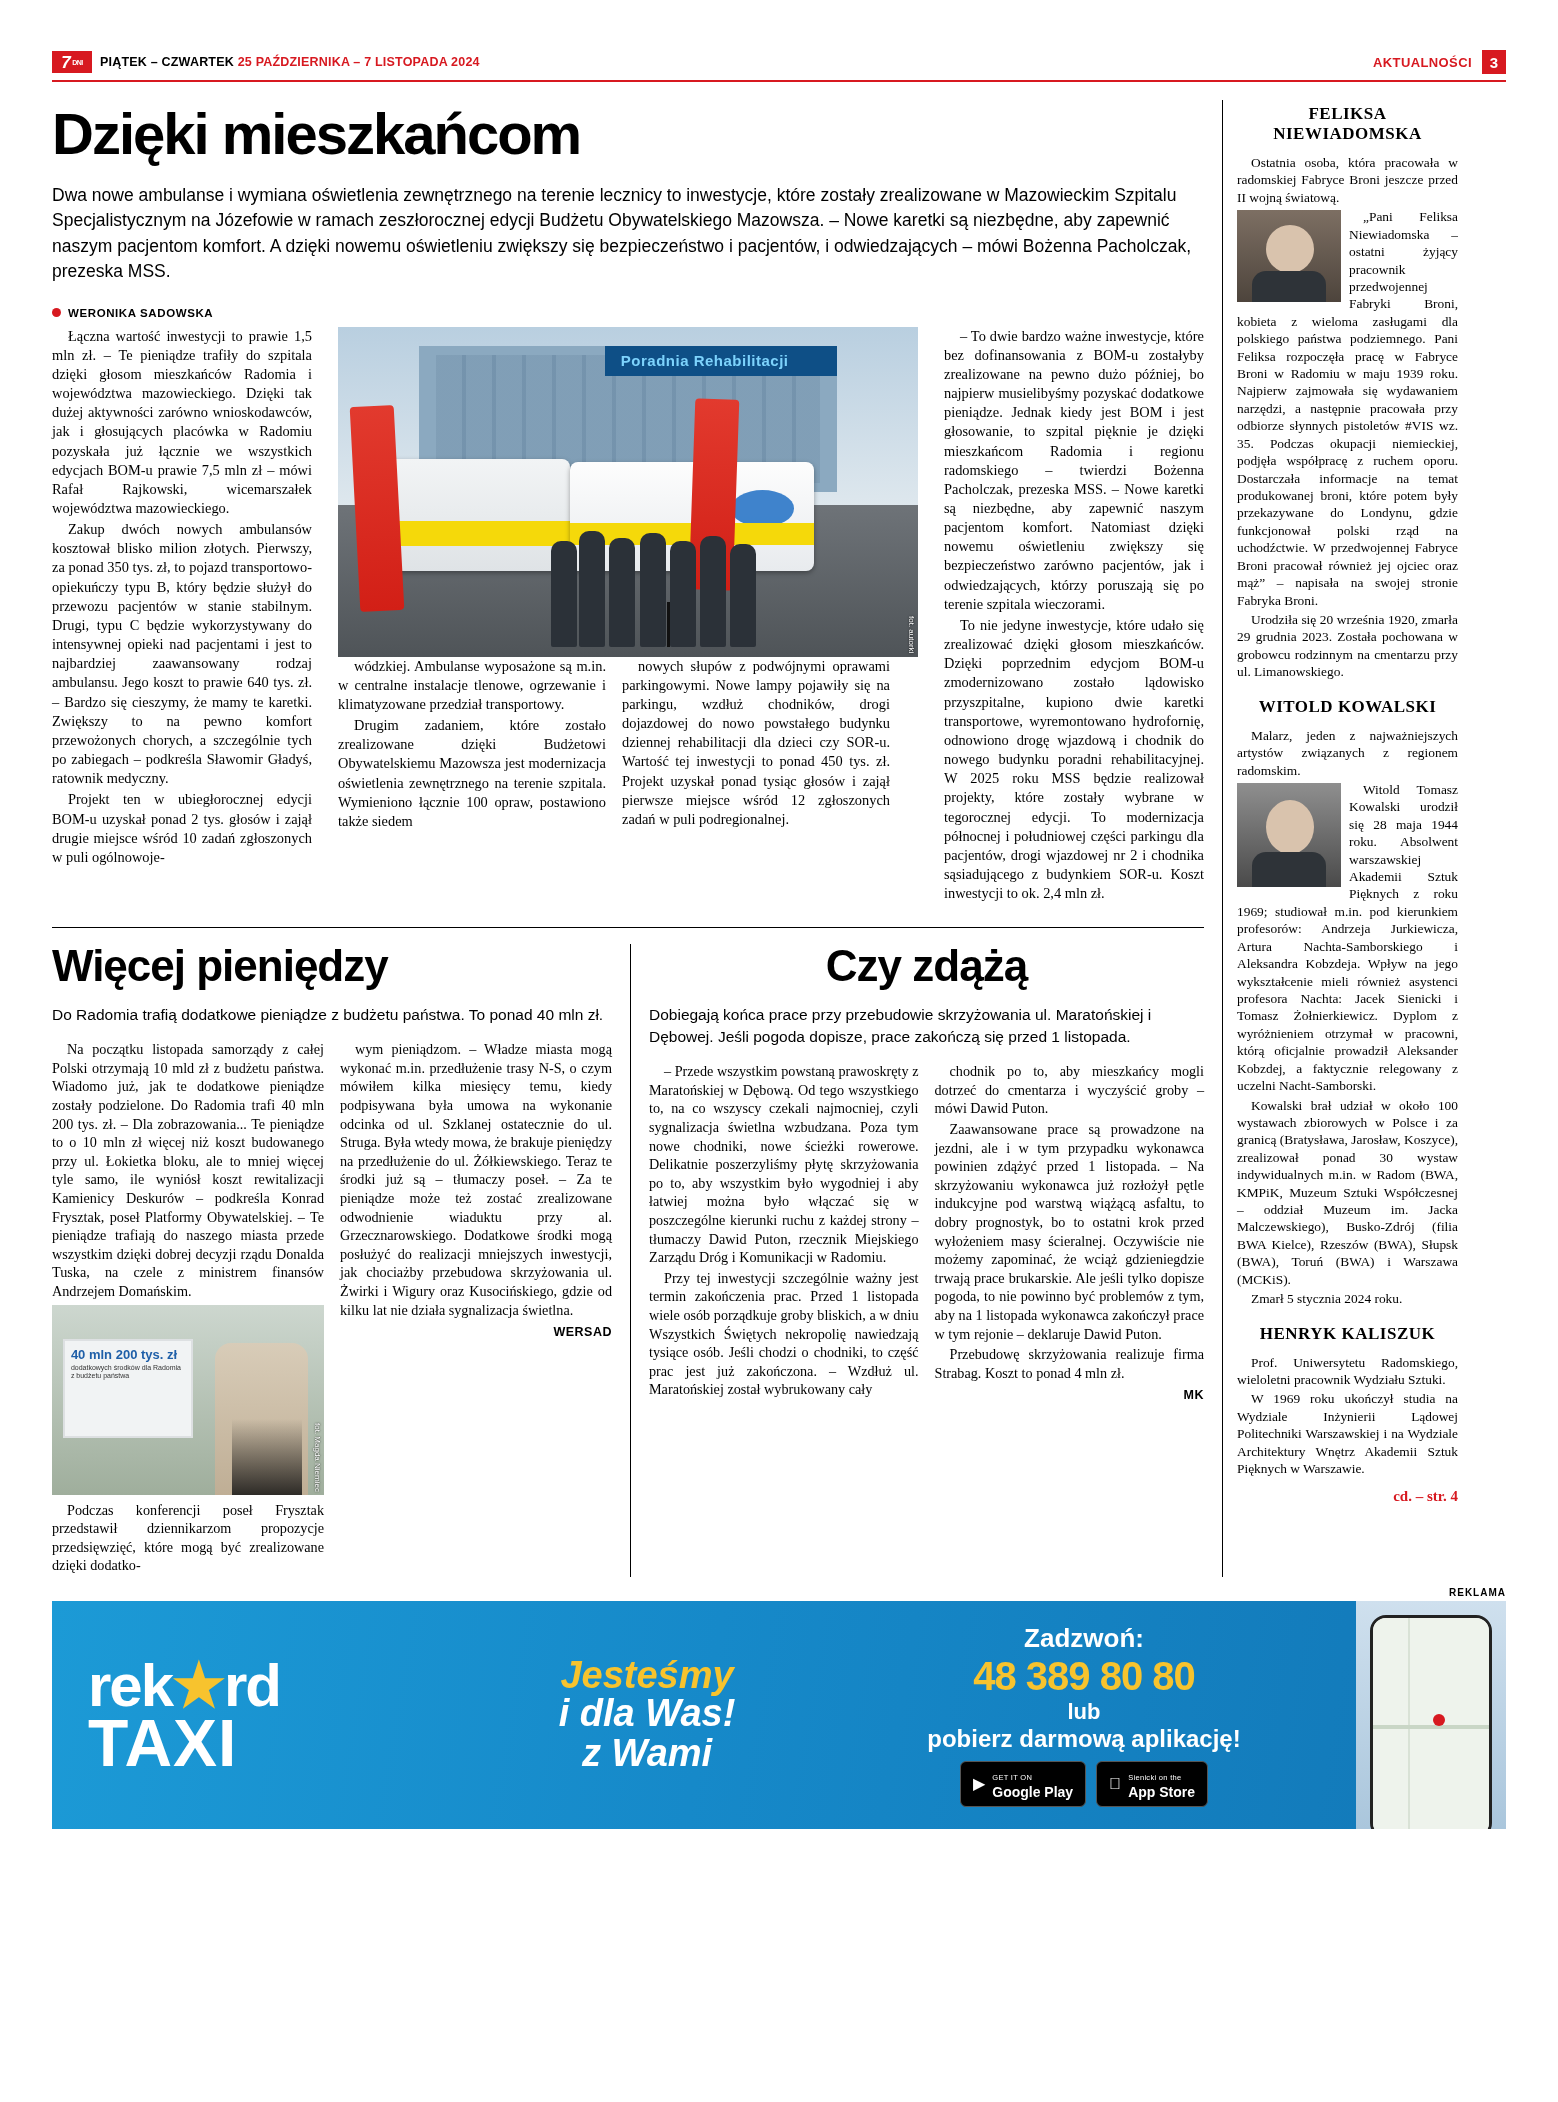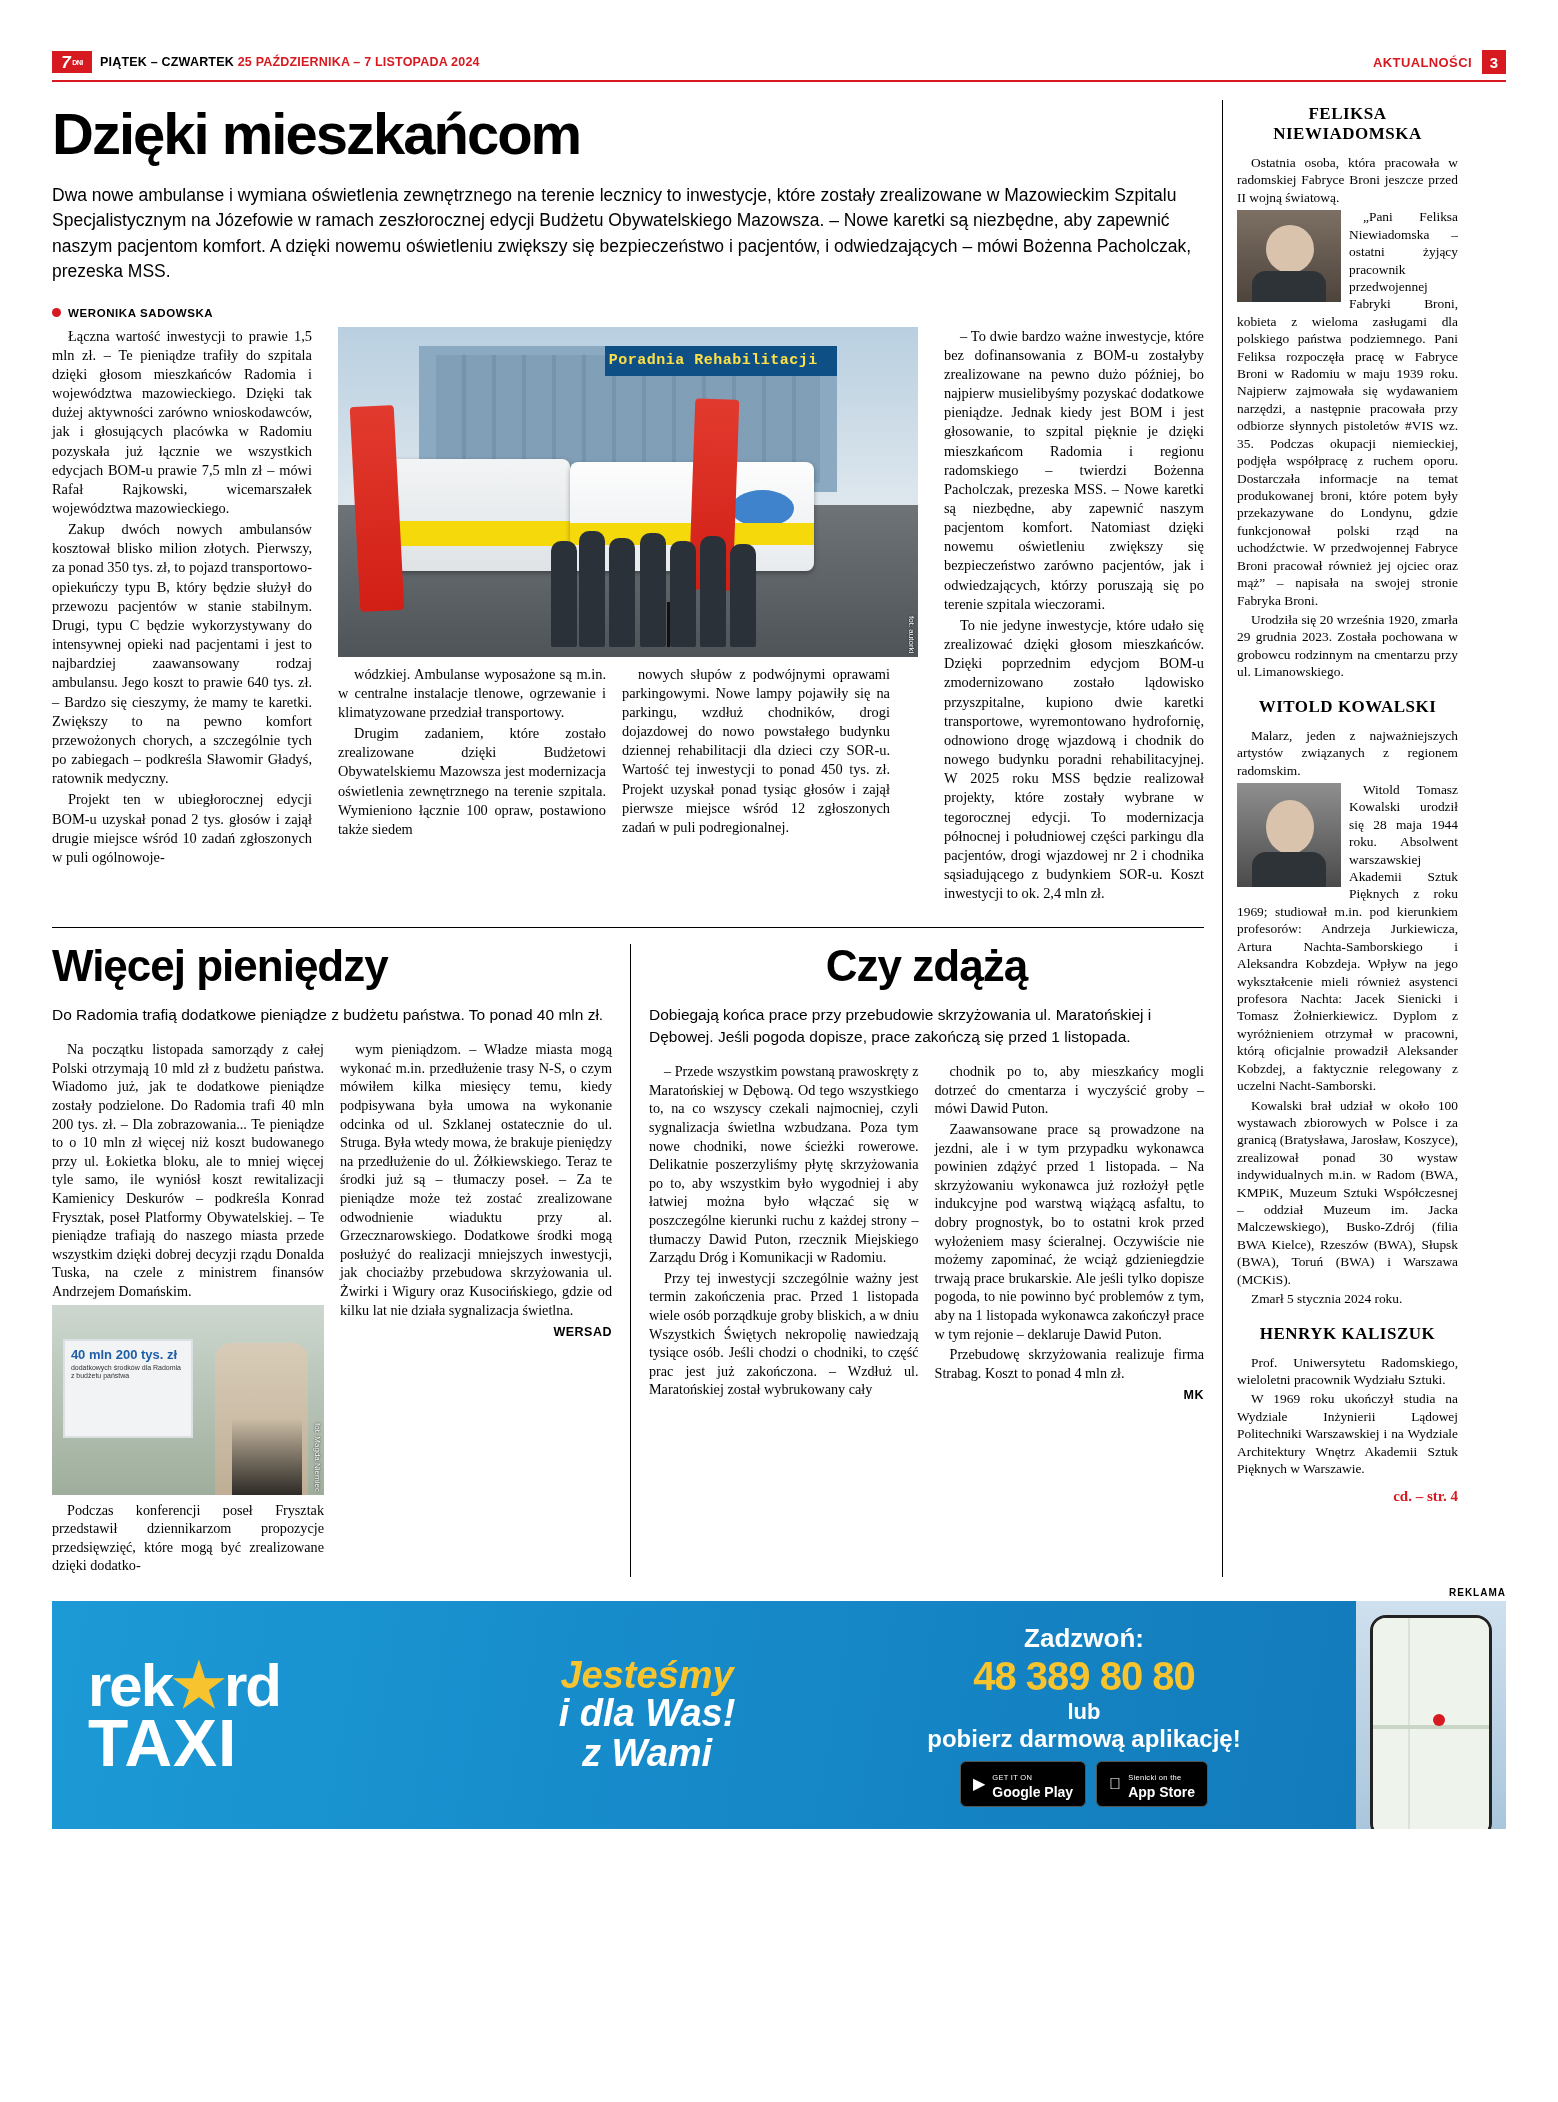--- a/index.html
+++ b/index.html
@@ -158,21 +158,21 @@
     color: #fff;
     writing-mode: vertical-rl;
     text-shadow: 0 0 2px #000;
   }
 
   
   .ph-building { position:absolute; left:0; top:0; width:100%; height:56%; background:linear-gradient(#b9cfe0,#dfe8ee); }
   .ph-glass { position:absolute; left:14%; top:6%; width:72%; height:44%; background:#8ba9c0; }
   .ph-glass:before { content:""; position:absolute; inset:6% 4%; background:repeating-linear-gradient(90deg,#7e9cb4 0 26px,#6f8ea8 26px 30px); opacity:.8;}
   .ph-sign { position:absolute; left:46%; top:6%; width:40%; height:9%; background:#0e4f86; }
-  .ph-sign span { color:#fde047; font-family:Liberation Mono, monospace; font-weight:bold; font-size:15px; line-height:30px; padding-left:4px; display:block; letter-spacing:.5px;}
+  .ph-sign span { color:#7dd3fc; font-family:Liberation Sans, sans-serif; font-weight:bold; font-size:15px; line-height:30px; padding-left:16px; display:block; letter-spacing:.5px;}
   .ph-ground { position:absolute; left:0; bottom:0; width:100%; height:46%; background:linear-gradient(#6e7378,#4f5458); }
   .ph-amb { position:absolute; border-radius:8px; box-shadow:0 2px 5px rgba(0,0,0,.35); }
   .ph-amb1 { left:6%; top:40%; width:34%; height:34%; background:linear-gradient(#f2f4f5,#dfe3e6); }
   .ph-amb1:after { content:""; position:absolute; left:0; bottom:22%; width:100%; height:22%; background:#f5d90a; }
   .ph-amb2 { left:40%; top:41%; width:42%; height:33%; background:linear-gradient(#fdfdfd,#e8ebee); }
   .ph-amb2:after { content:""; position:absolute; left:0; bottom:24%; width:100%; height:20%; background:#f5d90a; }
   .ph-amb2:before { content:""; position:absolute; right:8%; top:26%; width:26%; height:34%; background:#1f6fc4; border-radius:50%; opacity:.85;}
   .ph-flag { position:absolute; width:44px; border-radius:4px; background:linear-gradient(#e23a2e,#d21f16); }
   .ph-flag1 { left:3%; top:24%; height:62%; transform:rotate(-3deg); }
   .ph-flag2 { left:61%; top:22%; height:58%; transform:rotate(2deg); }
@@ -419,21 +419,21 @@
               <div class="ph-person" style="left:27%;height:82%"></div>
               <div class="ph-person" style="left:40%;height:86%"></div>
               <div class="ph-person" style="left:53%;height:80%"></div>
               <div class="ph-person" style="left:66%;height:84%"></div>
               <div class="ph-person" style="left:79%;height:78%"></div>
               <div class="ph-mic"></div>
             </div>
             <div class="credit">fot. autorki</div>
           </div>
 
-          <div class="cols3" style="margin-top:8px; gap:16px;">
+          <div class="cols3" style="margin-top:0; gap:16px;">
             <div class="col">
               <p>wódzkiej. Ambulanse wyposażone są m.in. w centralne instalacje tlenowe, ogrzewanie i klimatyzowane przedział transportowy.</p>
               <p>Drugim zadaniem, które zostało zrealizowane dzięki Budżetowi Obywatelskiemu Mazowsza jest modernizacja oświetlenia zewnętrznego na terenie szpitala. Wymieniono łącznie 100 opraw, postawiono także siedem</p>
             </div>
             <div class="col">
               <p>nowych słupów z podwójnymi oprawami parkingowymi. Nowe lampy pojawiły się na parkingu, wzdłuż chodników, drogi dojazdowej do nowo powstałego budynku dziennej rehabilitacji dla dzieci czy SOR-u. Wartość tej inwestycji to ponad 450 tys. zł. Projekt uzyskał ponad tysiąc głosów i zajął pierwsze miejsce wśród 12 zgłoszonych zadań w puli podregionalnej.</p>
             </div>
           </div>
         </div>
 

